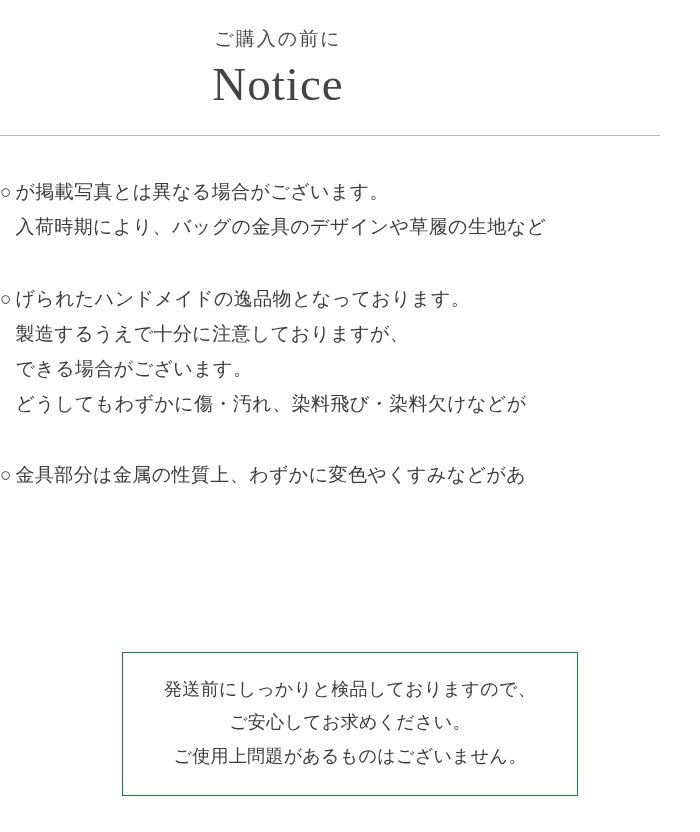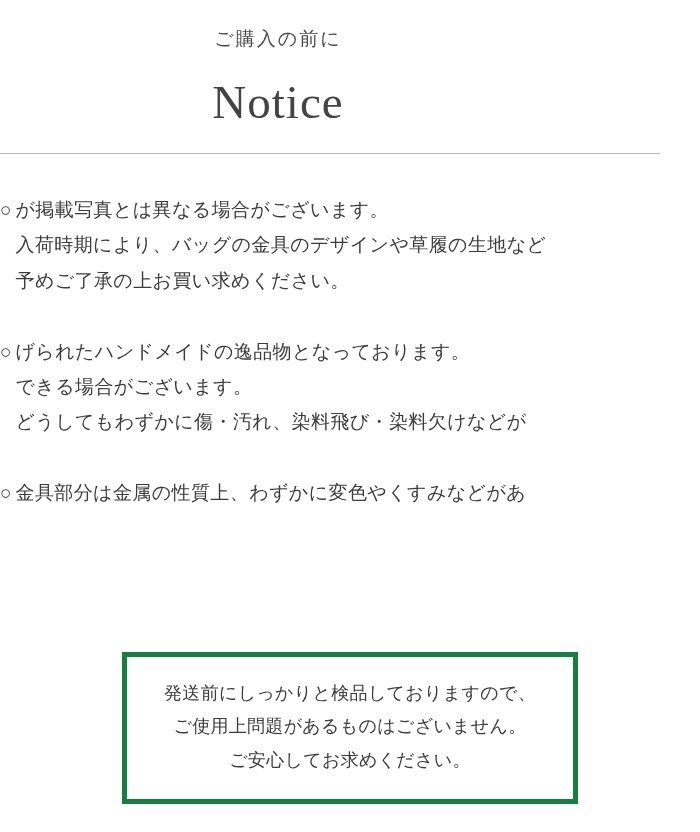--- a/index.html
+++ b/index.html
@@ -34,21 +34,21 @@
     color: #4a4a4a;
     line-height: 1.4;
   }
   .header .title {
     font-family: "Liberation Serif", serif;
     font-size: 47px;
     font-weight: 400;
     letter-spacing: 1px;
     color: #444444;
     line-height: 1.25;
-    margin-top: 20px;
+    margin-top: 2px;
   }
   .rule {
     margin: 22px auto 0 auto;
     width: 660px;
     height: 1px;
     background: #b9b9b9;
   }
 
   
   .content {
@@ -83,21 +83,21 @@
     white-space: nowrap;
   }
 
   
   .framed-box {
     position: absolute;
     left: 122px;
     top: 652px;
     width: 456px;
     box-sizing: border-box;
-    border: 5px solid #15803d;
+    border: 1px solid #15803d;
     padding: 20px 10px 22px 10px;
     text-align: center;
   }
   .framed-line {
     font-size: 18px;
     line-height: 1.85;
     color: #3c3c3c;
     letter-spacing: 0.3px;
     white-space: nowrap;
   }
@@ -114,41 +114,41 @@
 
   <div class="rule"></div>
 
   <div class="content">
 
     <div class="note-block">
       <div class="bullet">○</div>
       <div class="note-lines">
         <div class="note-line">が掲載写真とは異なる場合がございます。</div>
         <div class="note-line">入荷時期により、バッグの金具のデザインや草履の生地など</div>
-        <div class="note-line">予めご了承の上お買い求めください。</div>
       </div>
     </div>
 
     <div class="note-block">
       <div class="bullet">○</div>
       <div class="note-lines">
         <div class="note-line">げられたハンドメイドの逸品物となっております。</div>
+        <div class="note-line">製造するうえで十分に注意しておりますが、</div>
         <div class="note-line">できる場合がございます。</div>
         <div class="note-line">どうしてもわずかに傷・汚れ、染料飛び・染料欠けなどが</div>
       </div>
     </div>
 
     <div class="note-block">
       <div class="bullet">○</div>
       <div class="note-lines">
         <div class="note-line">金具部分は金属の性質上、わずかに変色やくすみなどがあ</div>
       </div>
     </div>
 
   </div>
 
   <div class="framed-box">
     <div class="framed-line">発送前にしっかりと検品しておりますので、</div>
+    <div class="framed-line">ご安心してお求めください。</div>
     <div class="framed-line">ご使用上問題があるものはございません。</div>
-    <div class="framed-line">ご安心してお求めください。</div>
   </div>
 
 </div>
 
 </body></html>

